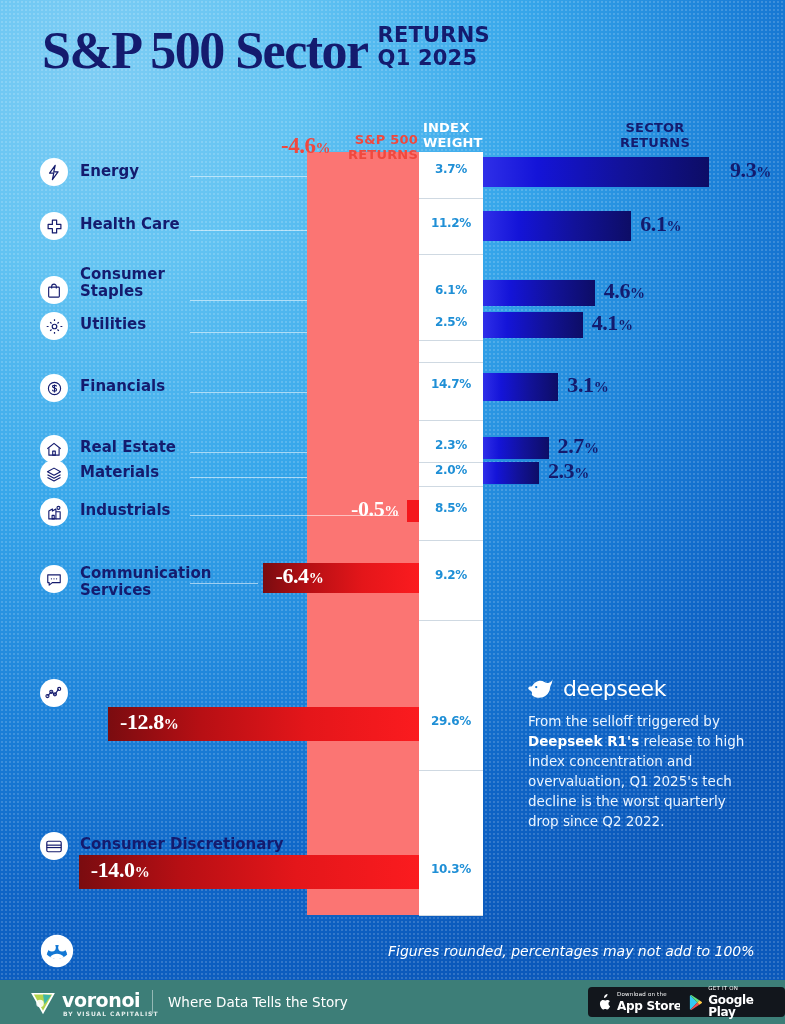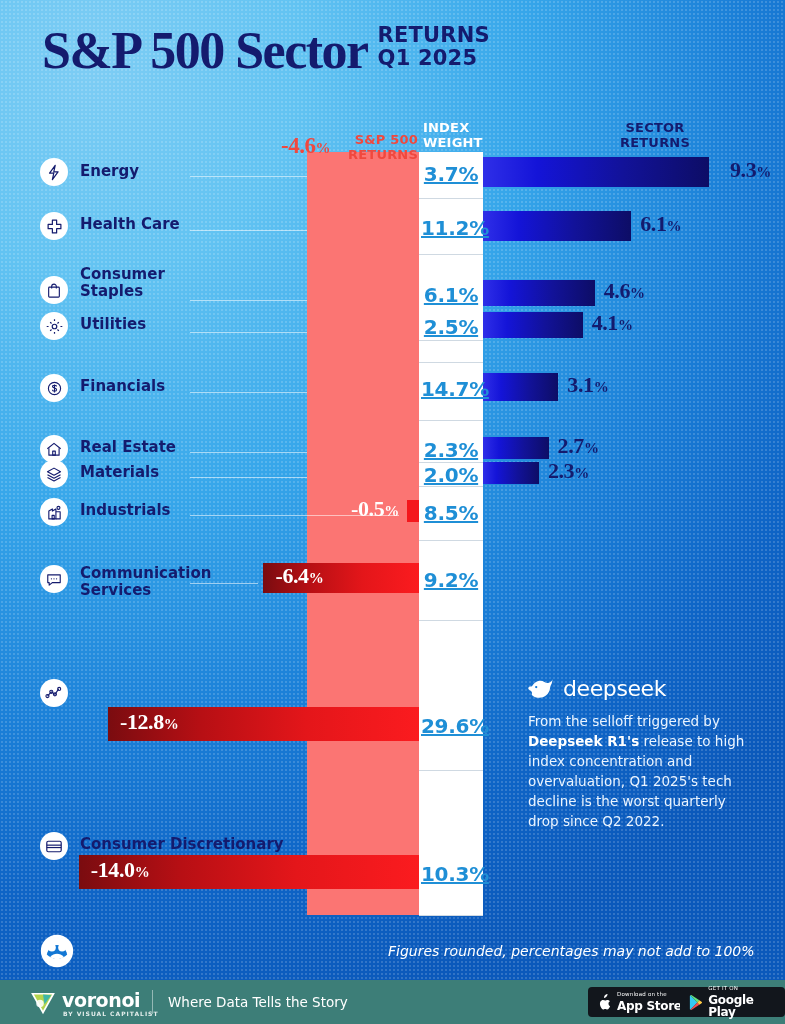--- a/index.html
+++ b/index.html
@@ -174,24 +174,23 @@
   .val-neg .pct { font-size:15px; }
   .val-neg.outside { color:#ffffff; }
 
   .weight {
     position:absolute;
     z-index:6;
     width:60px;
     text-align:center;
     font-family:"DejaVu Sans", sans-serif;
     font-weight:700;
-    font-size:20px;
+    font-size:12px;
     color:#1f8fd6;
     letter-spacing:-.3px;
-    text-decoration:underline;
   }
   .wsep {
     position:absolute;
     left:419px; width:64px; height:1px;
     background:#cfd9e2;
     z-index:6;
   }
 
   
   #ds-note {

